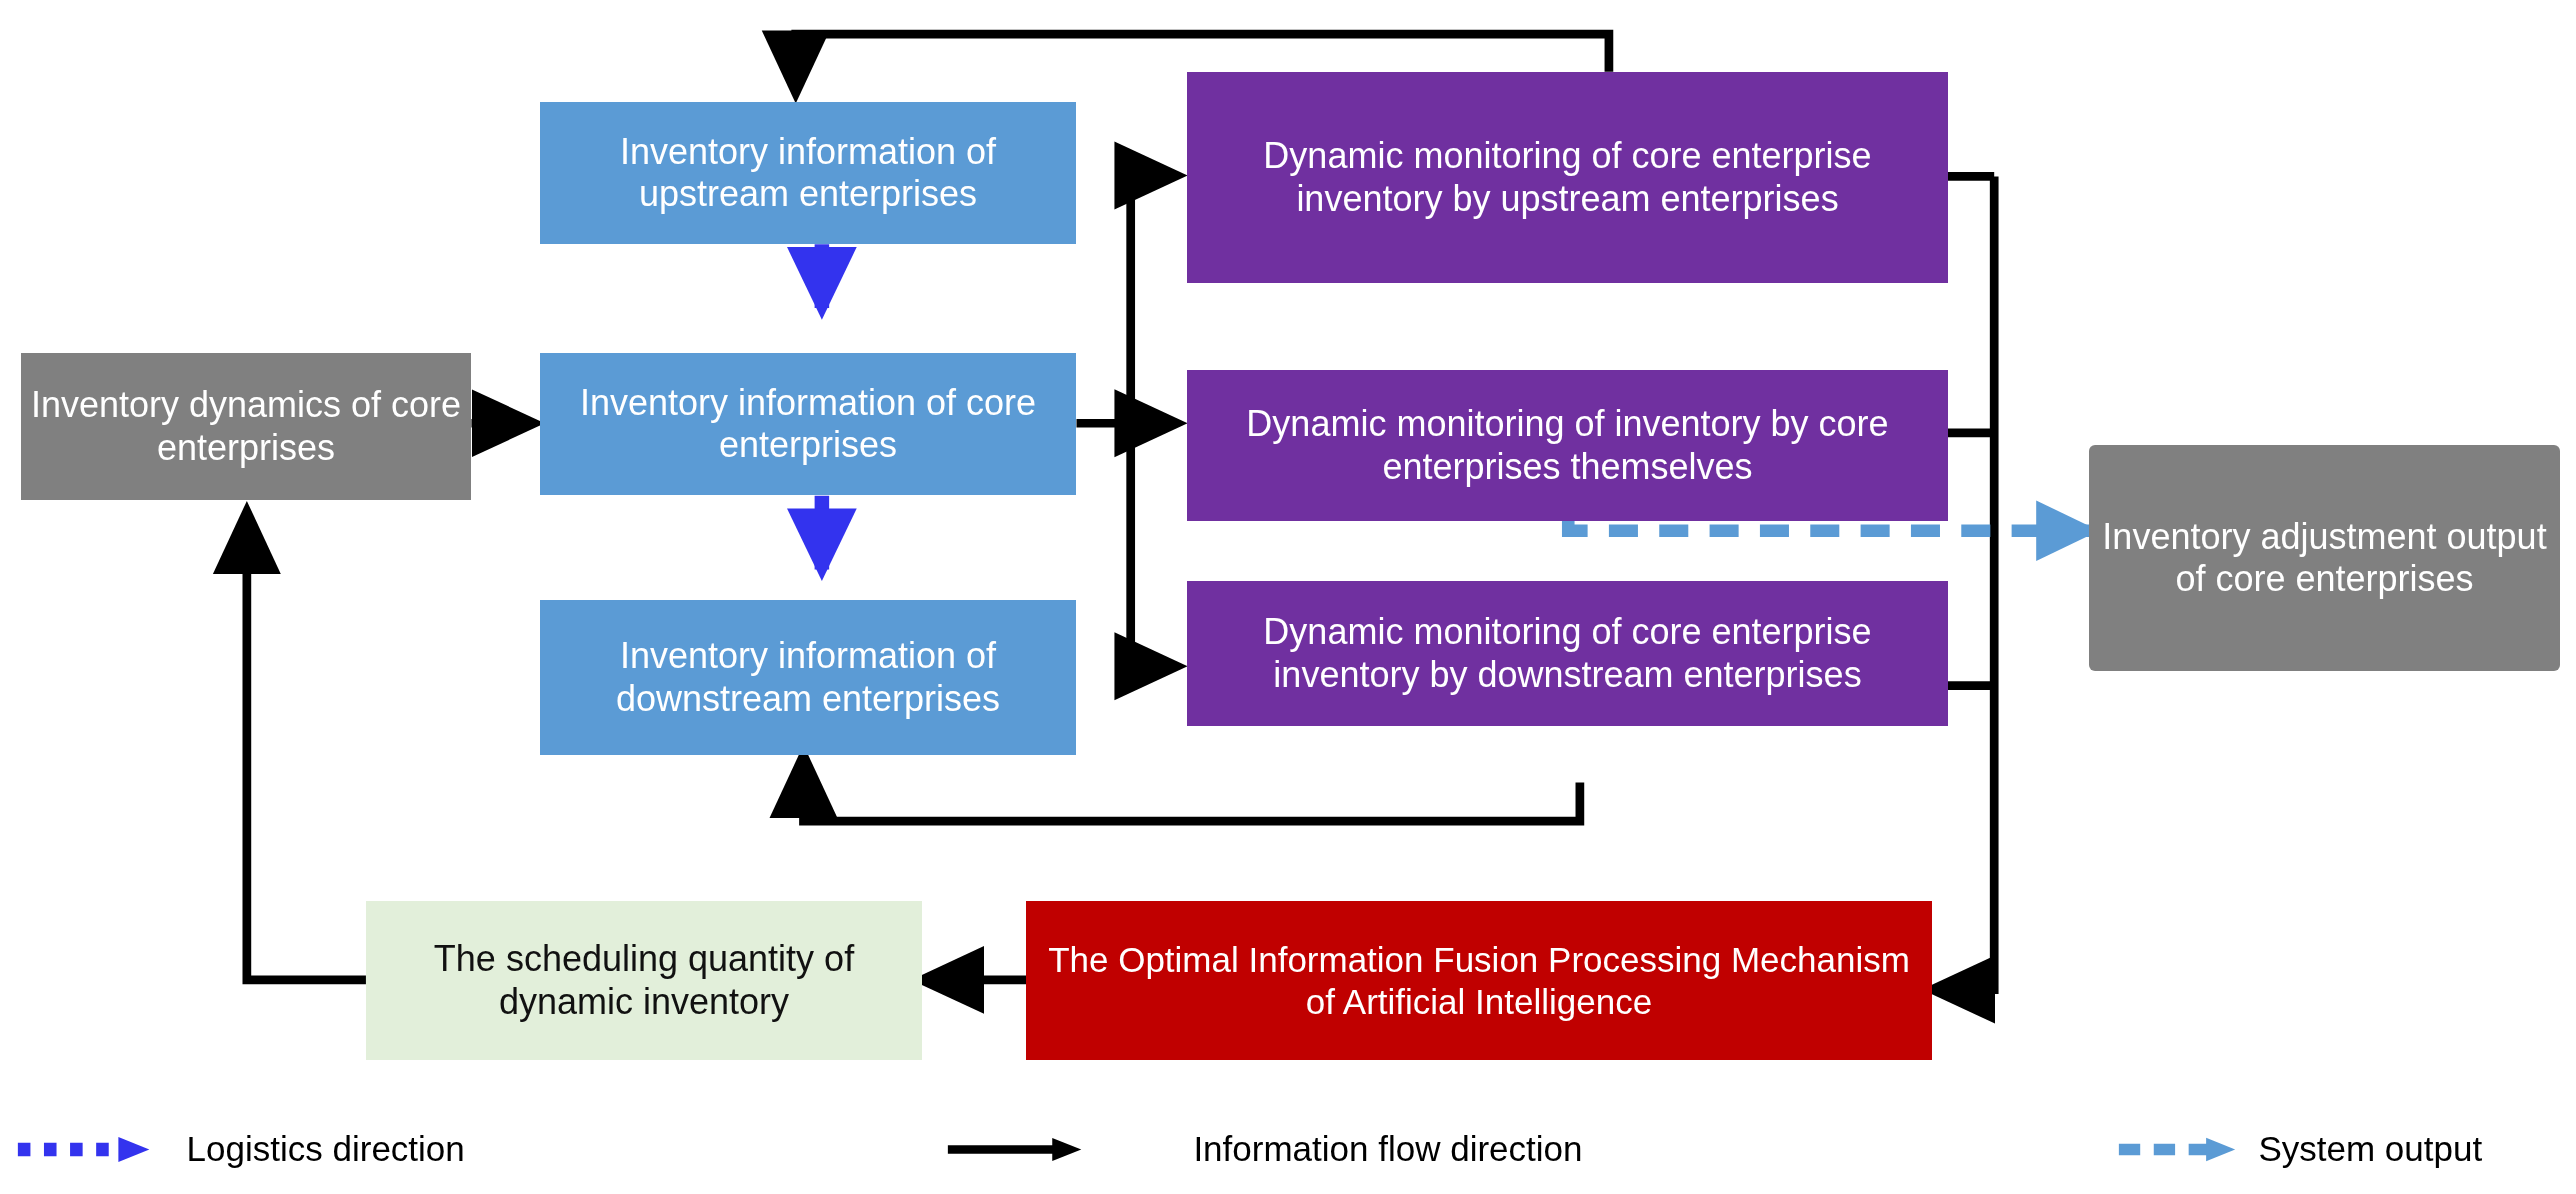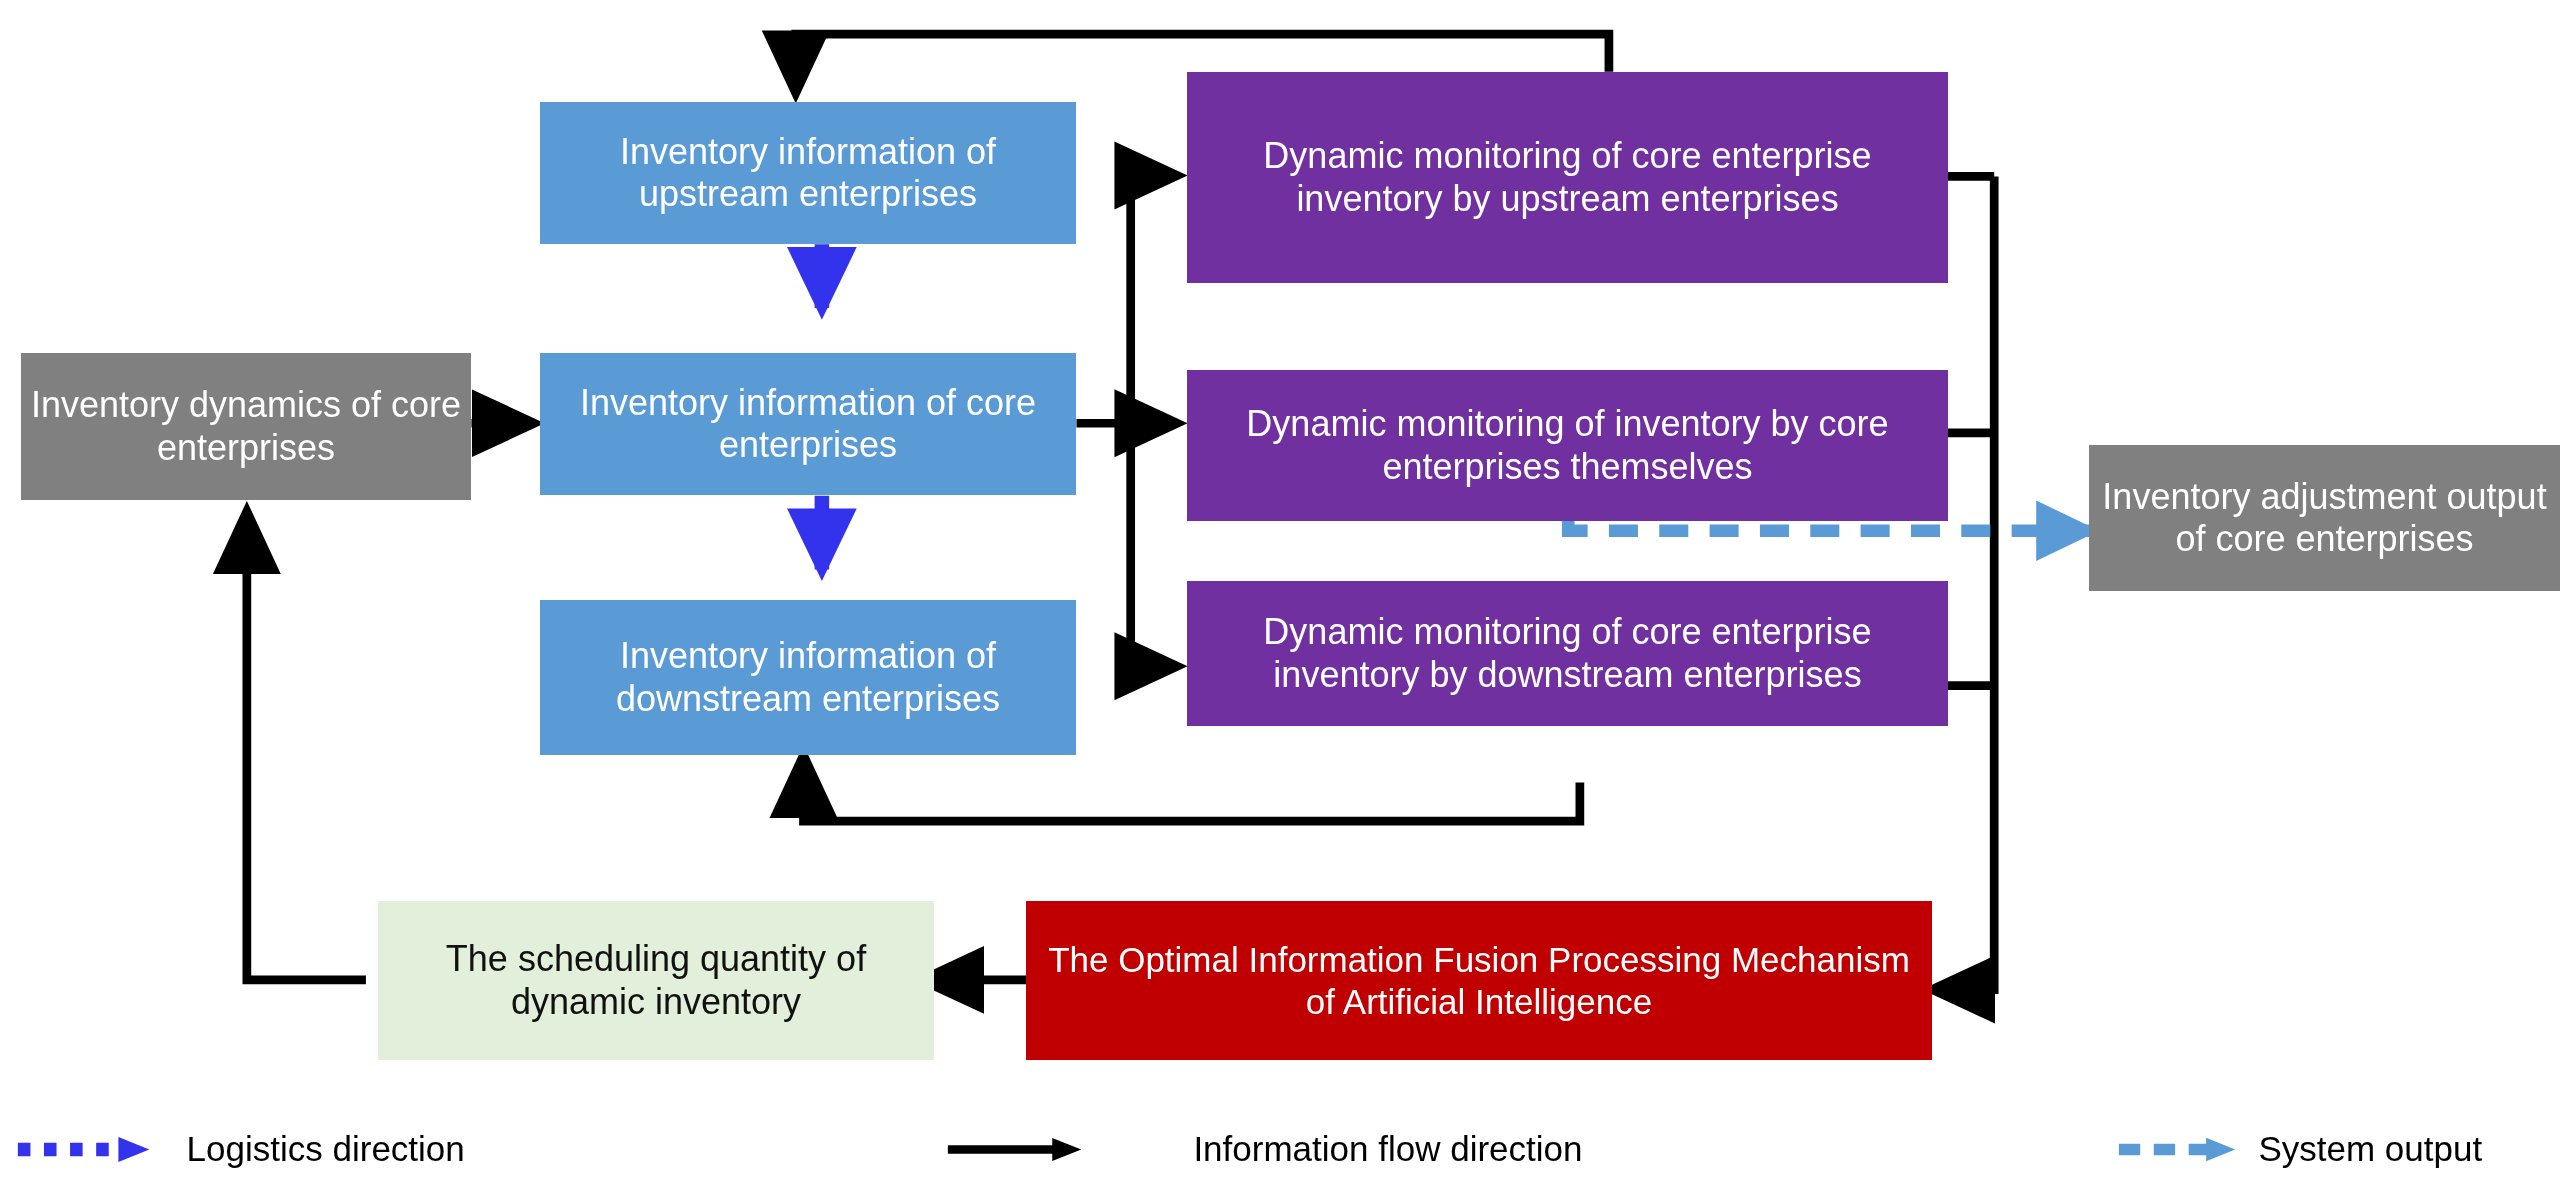--- a/index.html
+++ b/index.html
@@ -107,25 +107,25 @@
   </div>
 
   <div class="node n-purple fs-big" style="left:1187px;top:370px;width:761px;height:151px;">
     <span>Dynamic monitoring of inventory by core enterprises themselves</span>
   </div>
 
   <div class="node n-purple fs-big" style="left:1187px;top:581px;width:761px;height:145px;">
     <span>Dynamic monitoring of core enterprise inventory by downstream enterprises</span>
   </div>
 
-  <div class="node n-gray fs-big" style="left:2089px;top:445px;width:471px;height:146px;">
+  <div class="node n-gray fs-big" style="left:2089px;top:445px;width:471px;height:226px;border-radius:6px;">
     <span>Inventory adjustment output of core enterprises</span>
   </div>
 
-  <div class="node n-green fs-big" style="left:366px;top:901px;width:556px;height:159px;margin-left:12px;">
+  <div class="node n-green fs-big" style="left:366px;top:901px;width:556px;height:159px;">
     <span>The scheduling quantity of dynamic inventory</span>
   </div>
 
   <div class="node n-red fs-mid" style="left:1026px;top:901px;width:906px;height:159px;">
     <span>The Optimal Information Fusion Processing Mechanism of Artificial Intelligence</span>
   </div>
 
   <div class="legend-item" style="left:13.6px;top:1129px;gap:28px;">
     <span class="legend-glyph">
       <svg width="145" height="33" viewBox="0 0 150 34">

